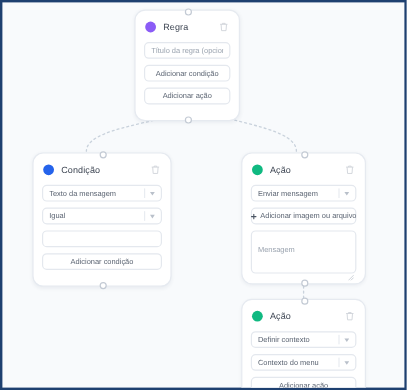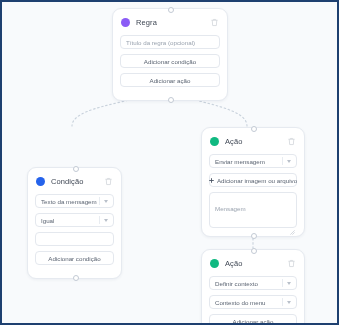--- a/index.html
+++ b/index.html
@@ -187,21 +187,21 @@
 
   <svg id="edges" viewBox="0 0 339 325" xmlns="http://www.w3.org/2000/svg">
 
     <path d="M162,81 C162,100 70,100 70,124" fill="none" stroke="#c9d2dc" stroke-width="1.1" stroke-dasharray="1.6 2.6" stroke-linecap="round"></path>
 
     <path d="M162,81 C162,100 245,100 245,124" fill="none" stroke="#c9d2dc" stroke-width="1.1" stroke-dasharray="1.6 2.6" stroke-linecap="round"></path>
 
     <path d="M251,228 L251,246" fill="none" stroke="#c9d2dc" stroke-width="1.1" stroke-dasharray="1.6 2.6" stroke-linecap="round"></path>
   </svg>
 
-  <div class="node" id="node-rule" style="left:110px; top:6px; width:116px;">
+  <div class="node" id="node-rule" style="left:110px; top:6px; width:88px;">
 
     <div class="handle handle-top"></div>
 
     <div class="node-head">
       <span class="dot dot-purple"></span>
       <span class="node-title">Regra</span>
       <span class="trash">
         <svg width="9" height="9" viewBox="0 0 16 16" fill="none" stroke="#9aa3af" stroke-width="1.4">
           <path d="M2.5 4h11M6 4V2.6h4V4M4 4l.7 9.4h6.6L12 4"></path>
         </svg>
@@ -216,21 +216,21 @@
       <span>Adicionar condição</span>
     </div>
 
     <div class="btn">
       <span>Adicionar ação</span>
     </div>
 
     <div class="handle handle-bottom"></div>
   </div>
 
-  <div class="node" id="node-condition" style="left:25px; top:125px; width:95px;margin-top:40px;">
+  <div class="node" id="node-condition" style="left:25px; top:125px; width:116px;">
 
     <div class="handle handle-top"></div>
 
     <div class="node-head">
       <span class="dot dot-blue"></span>
       <span class="node-title">Condição</span>
       <span class="trash">
         <svg width="9" height="9" viewBox="0 0 16 16" fill="none" stroke="#9aa3af" stroke-width="1.4">
           <path d="M2.5 4h11M6 4V2.6h4V4M4 4l.7 9.4h6.6L12 4"></path>
         </svg>

